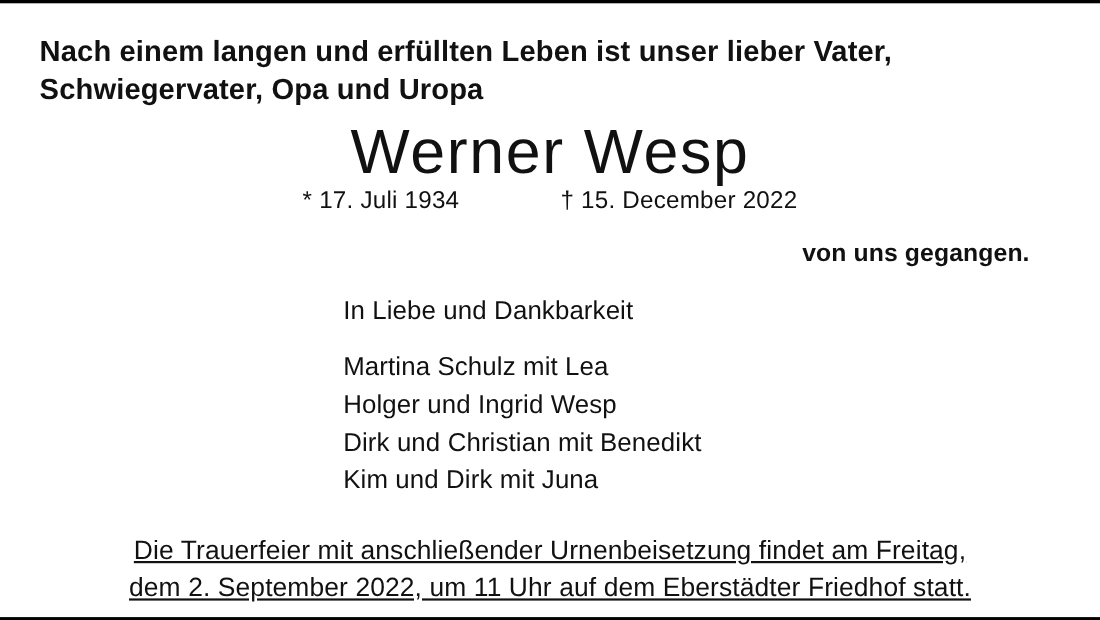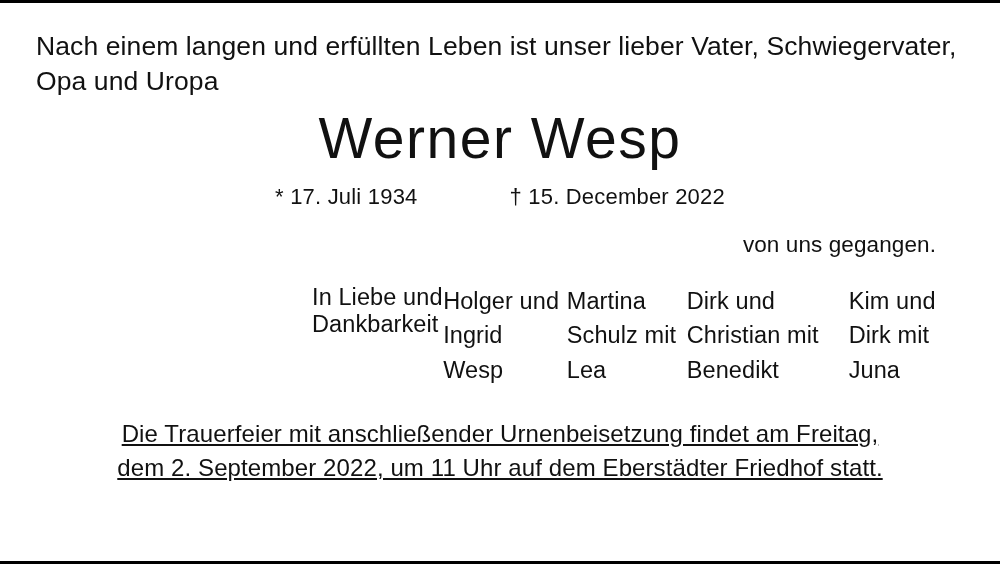--- a/index.html
+++ b/index.html
@@ -22,54 +22,55 @@
     background: #ffffff;
     border-top: 3px solid #000000;
     border-bottom: 3px solid #000000;
     padding: 26px 36px 0 36px;
   }
   .intro {
     font-size: 26.5px;
     line-height: 1.32;
     letter-spacing: 0.1px;
     text-align: left;
-    font-weight: 400;
+    font-weight: 700;
     max-width: 930px;
   }
   .name {
     text-align: center;
     font-size: 57px;
     font-weight: 400;
     letter-spacing: 1.5px;
     margin-top: 10px;
     line-height: 1.05;
     font-family: "Liberation Sans", sans-serif;
   }
   .dates {
     display: flex;
     justify-content: center;
     gap: 92px;
     font-size: 22px;
-    margin-top: 15px;
+    margin-top: 0;
     letter-spacing: 0.2px;
   }
   .dates span {
     white-space: nowrap;
   }
   .closing {
     text-align: right;
     font-size: 22.5px;
     margin-top: 22px;
     padding-right: 28px;
     letter-spacing: 0.1px;
+    font-weight: bold;
   }
   .block-centeredleft {
     margin-top: 26px;
     display: flex;
-    flex-direction: row;
+    flex-direction: column;
     align-items: flex-start;
     padding-left: 276px;
   }
   .gratitude {
     font-size: 23.5px;
     letter-spacing: 0.1px;
     margin-bottom: 20px;
   }
   .mourner {
     font-size: 23.5px;
@@ -99,22 +100,22 @@
 
   <div class="dates">
     <span>* 17. Juli 1934</span>
     <span>† 15. December 2022</span>
   </div>
 
   <div class="closing">von uns gegangen.</div>
 
   <div class="block-centeredleft">
     <div class="gratitude">In Liebe und Dankbarkeit</div>
+    <div class="mourner">Martina Schulz mit Lea</div>
     <div class="mourner">Holger und Ingrid Wesp</div>
-    <div class="mourner">Martina Schulz mit Lea</div>
     <div class="mourner">Dirk und Christian mit Benedikt</div>
     <div class="mourner">Kim und Dirk mit Juna</div>
   </div>
 
   <div class="footer">
     <div>Die Trauerfeier mit anschließender Urnenbeisetzung findet am Freitag,</div>
     <div>dem 2. September 2022, um 11 Uhr auf dem Eberstädter Friedhof statt.</div>
   </div>
 
 </div>

